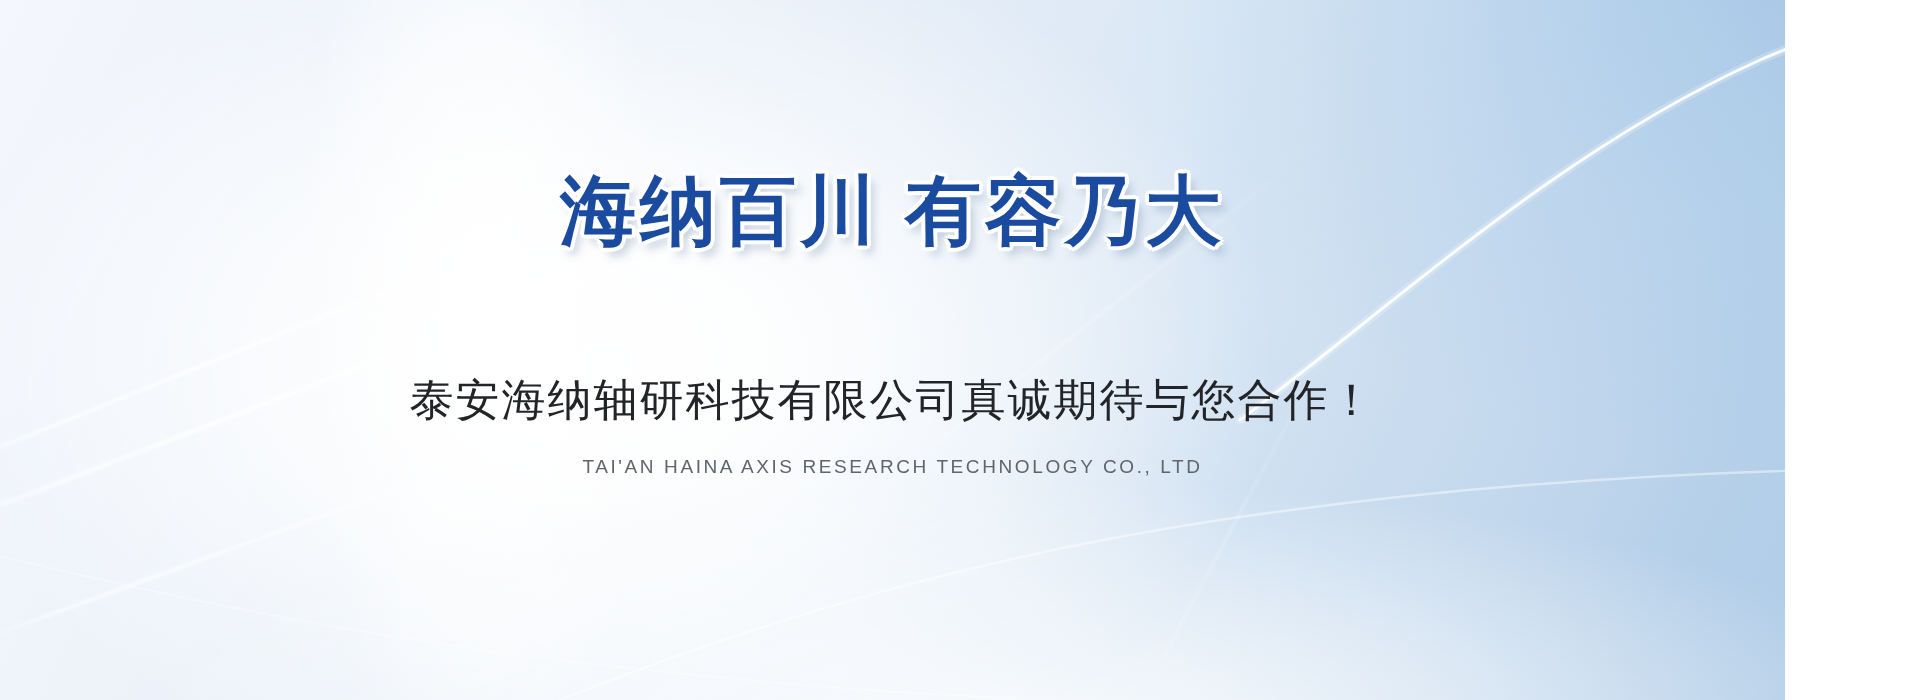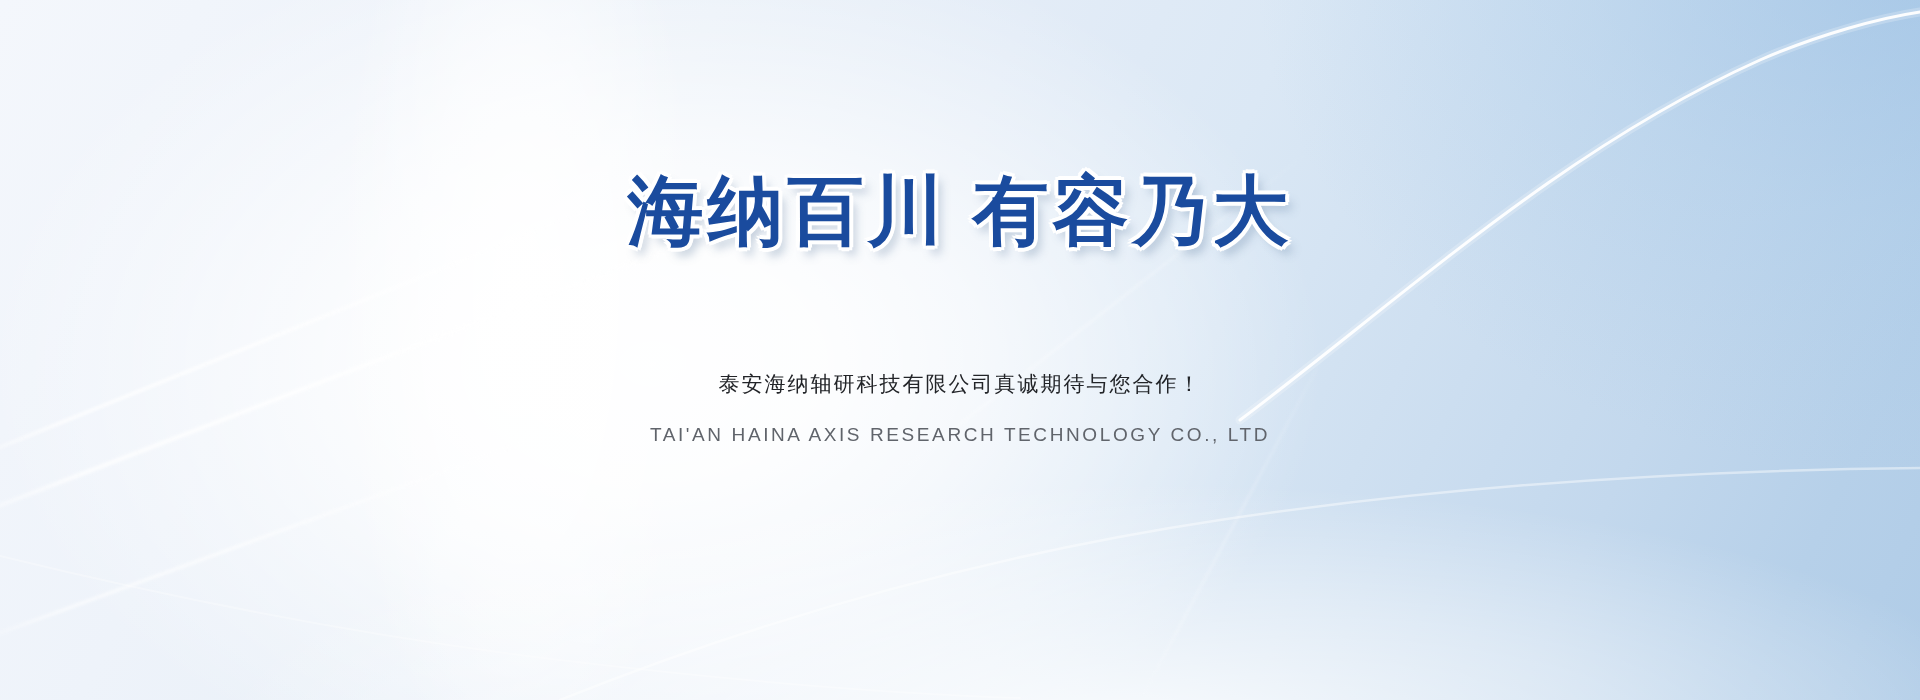--- a/index.html
+++ b/index.html
@@ -4,21 +4,21 @@
 <title>Banner</title>
 <style>
   html, body {
     margin: 0;
     padding: 0;
     background: #ffffff;
   }
 
   .banner {
     position: relative;
-    width: 1920px;
+    width: 1785px;
     height: 700px;
     overflow: hidden;
     font-family: "Liberation Sans", "DejaVu Sans", sans-serif;
     
     background:
       linear-gradient(115deg,
         #f4f7fc 0%,
         #eef3fa 18%,
         #e9f0f8 32%,
         #e3ecf7 46%,
@@ -135,21 +135,21 @@
   }
 
   .sub-block {
     margin-top: 62px;
     display: flex;
     flex-direction: column;
     align-items: center;
   }
 
   .sub-cn {
-    font-size: 21px;
+    font-size: 44px;
     font-weight: 500;
     color: #222428;
     letter-spacing: 2px;
     white-space: nowrap;
     line-height: 1.4;
     text-align: right;
   }
 
   .sub-en {
     margin-top: 24px;

